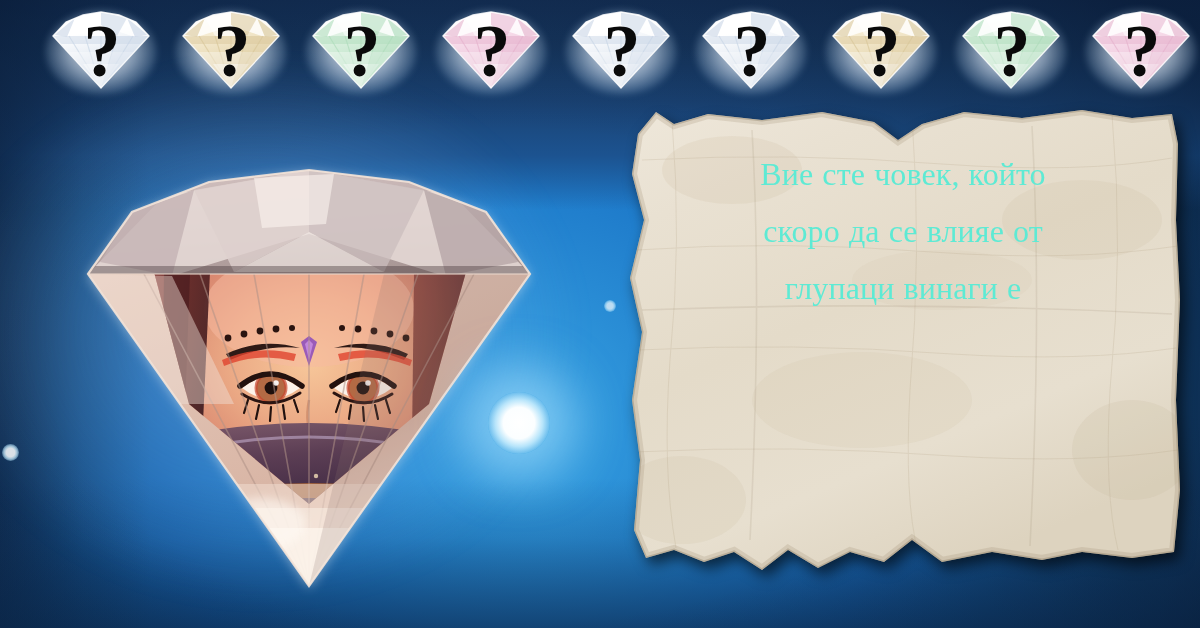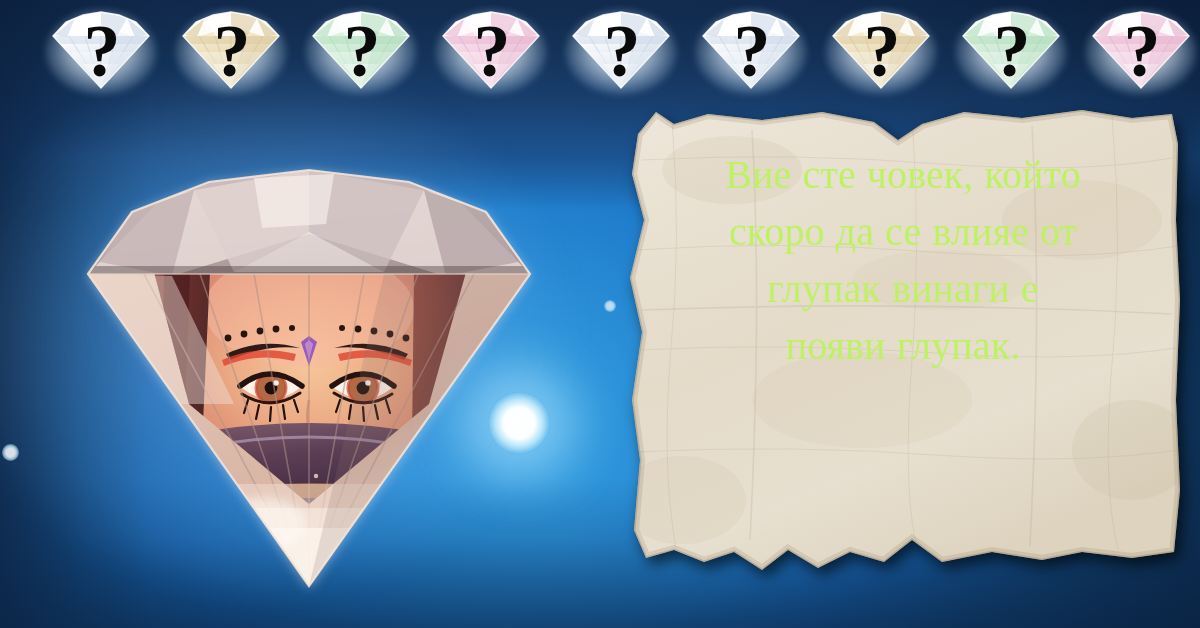--- a/index.html
+++ b/index.html
@@ -100,23 +100,23 @@
     filter:drop-shadow(5px 7px 7px rgba(0,0,0,.62));
   }
   .parchment-svg{position:absolute;left:0;top:0;width:578px;height:492px;}
 
   .parch-text{
     position:absolute;
     left:34px;top:46px;
     width:514px;
     text-align:center;
     font-family:"Liberation Serif", serif;
-    font-size:40px;
+    font-size:32px;
     line-height:57px;
-    color:#bef264;
+    color:#5eead4;
     letter-spacing:.1px;
     z-index:9;
     word-spacing:1px;
   }
 </style>
 </head>
 <body>
 
 <div id="stage">
 
@@ -744,18 +744,17 @@
                  L300,440 L272,462 L238,452 L206,468 L176,450 L150,470 L122,452
                  L92,462 L62,450 L34,458 L22,430 L28,360 L20,300 L30,232
                  L18,178 L32,120 L20,74 Z" fill="none" stroke="#7d6c52" stroke-width="3" opacity=".30"></path>
       </g>
     </svg>
 
     <div class="parch-text">
 
     <div>Вие сте човек, който</div>
         <div>скоро да се влияе от</div>
-        <div>глупак винаги е</div>
-        <div>появи глупак.</div>
+        <div>глупаци винаги е</div>
       </div>
   </div>
 
 </div>
 
 </body></html>

